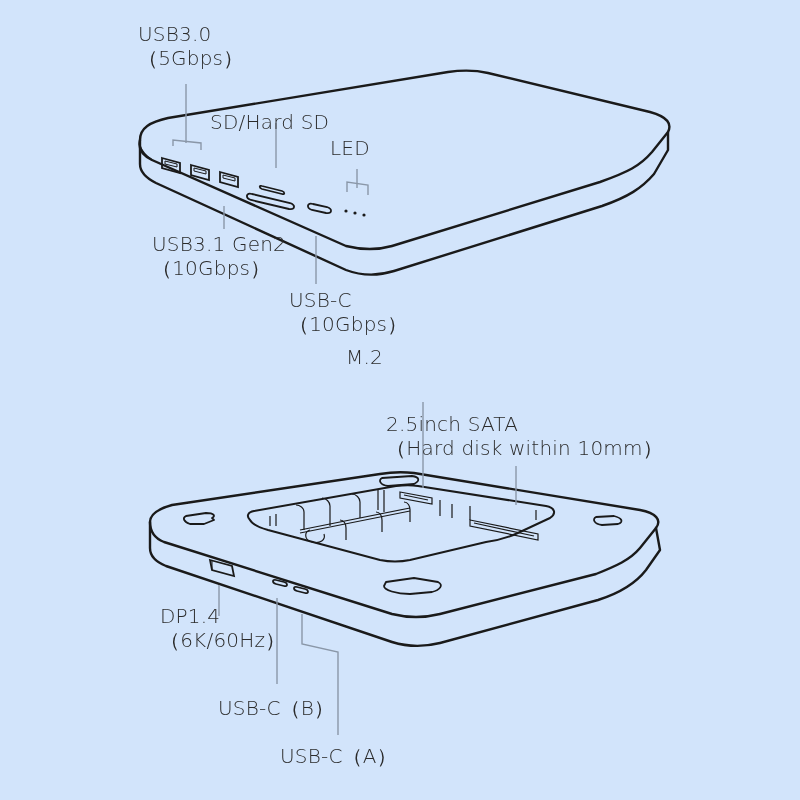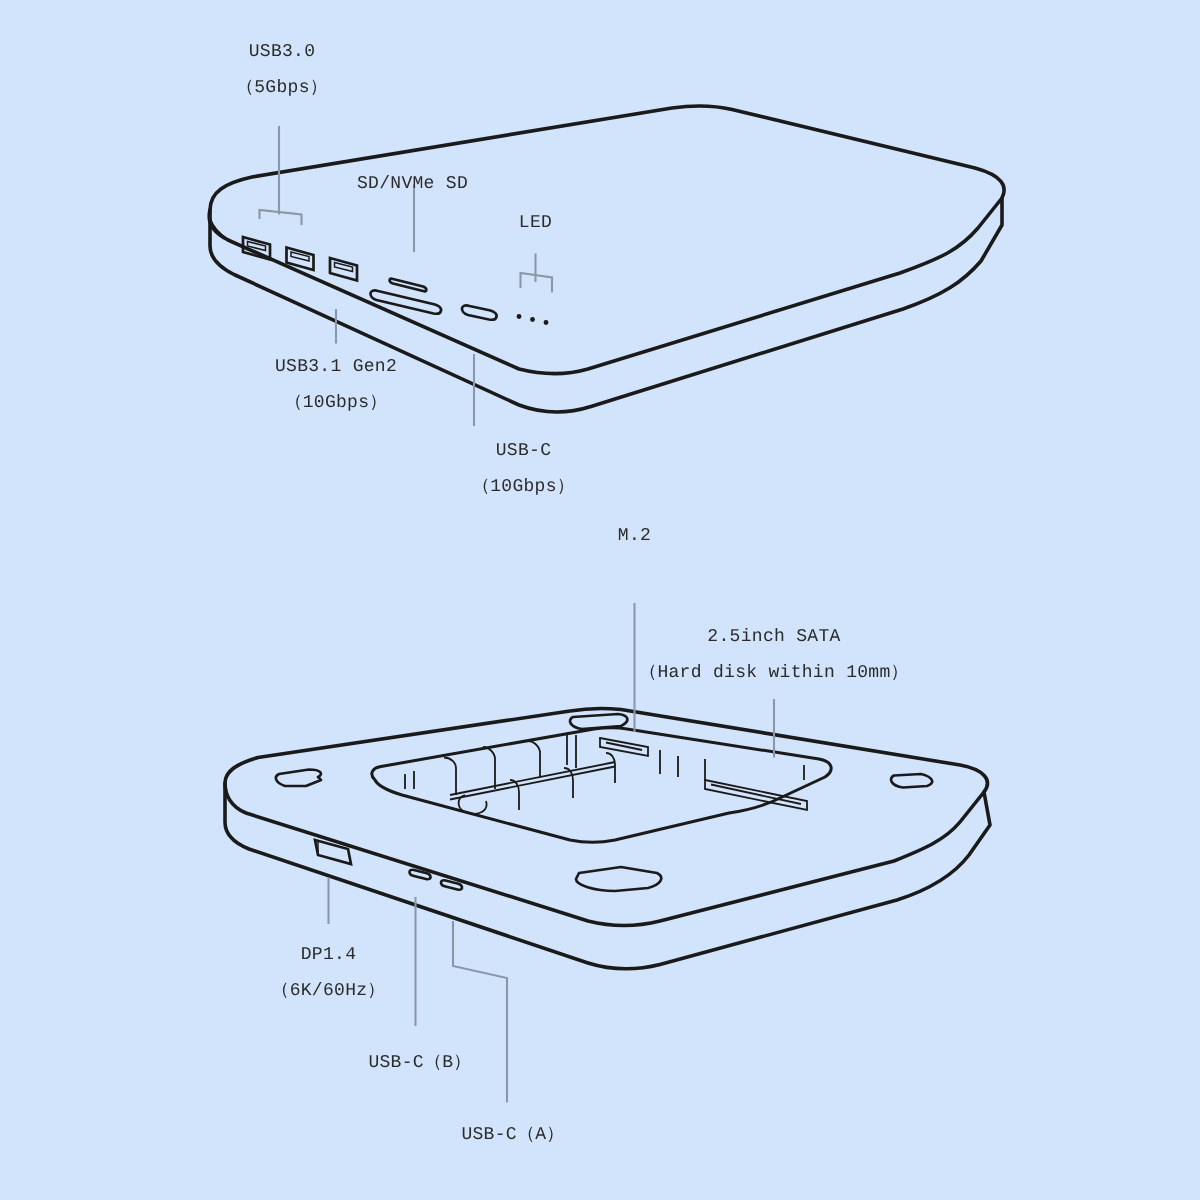--- a/index.html
+++ b/index.html
@@ -6,28 +6,27 @@
   body {
     width: 800px; height: 800px; overflow: hidden;
     background: #d2e4fb;
     font-family: "DejaVu Sans", "Liberation Sans", sans-serif;
     color: #2a2a2a;
     position: relative;
   }
   .stage { position: absolute; left: 0; top: 0; width: 800px; height: 800px; }
   .label {
     position: absolute;
-    font-size: 12px;
+    font-size: 20px;
     line-height: 24px;
-    text-align: center;
+    text-align: left;
     white-space: nowrap;
     letter-spacing: 0.2px;
     color: #2b2b2b;
     font-weight: 300;
-    font-family: Liberation Mono, monospace;
   }
   .label span { display: block; }
   svg.art { position: absolute; left: 0; top: 0; }
 </style>
 </head>
 <body>
 
 <div class="stage">
 
   <svg class="art" width="800" height="800" viewBox="0 0 800 800">
@@ -143,21 +142,21 @@
       <path d="M302,614 L302,644 L338,652 L338,735"></path>
     </g>
   </svg>
 
   <div class="label" style="left:138px; top:22px; width:100px;">
     <span>USB3.0</span>
     <span>（5Gbps）</span>
   </div>
 
   <div class="label" style="left:210px; top:110px; width:130px;">
-    <span>SD/NVMe SD</span>
+    <span>SD/Hard SD</span>
   </div>
 
   <div class="label" style="left:330px; top:136px; width:54px;">
     <span>LED</span>
   </div>
 
   <div class="label" style="left:152px; top:232px; width:144px;">
     <span>USB3.1 Gen2</span>
     <span>（10Gbps）</span>
   </div>
@@ -169,21 +168,21 @@
 
   <div class="label" style="left:346px; top:345px; width:154px;">
     <span>M.2</span>
   </div>
 
   <div class="label" style="left:386px; top:412px; width:260px;">
     <span>2.5inch SATA</span>
     <span>（Hard disk within 10mm）</span>
   </div>
 
-  <div class="label" style="left:160px; top:624px; width:118px;">
+  <div class="label" style="left:160px; top:604px; width:118px;">
     <span>DP1.4</span>
     <span>（6K/60Hz）</span>
   </div>
 
   <div class="label" style="left:280px; top:744px; width:124px;">
     <span>USB-C（A）</span>
   </div>
 
   <div class="label" style="left:218px; top:696px; width:124px;">
     <span>USB-C（B）</span>

